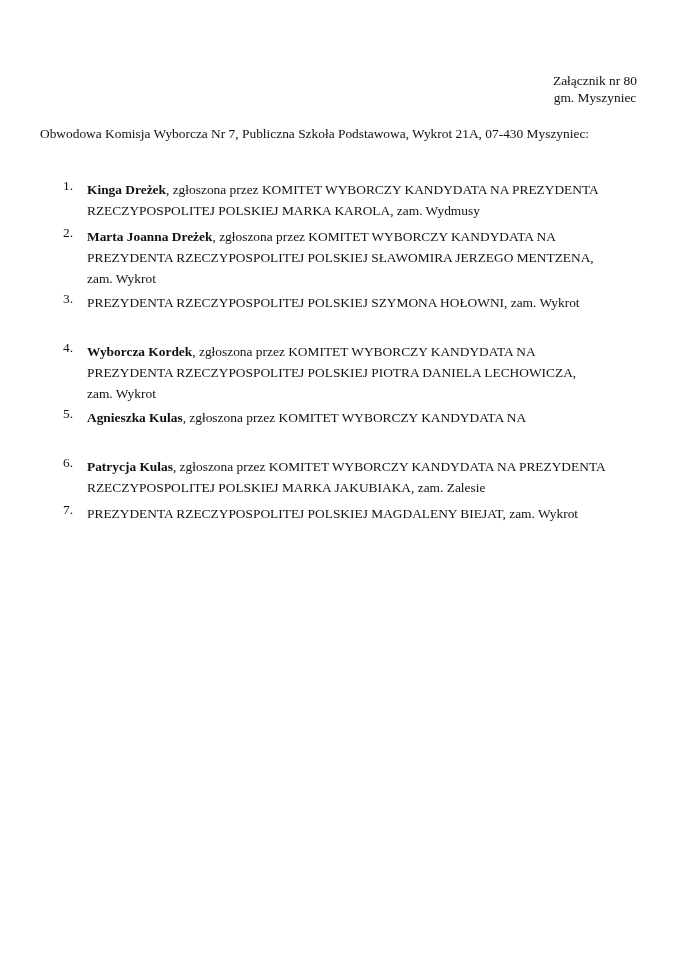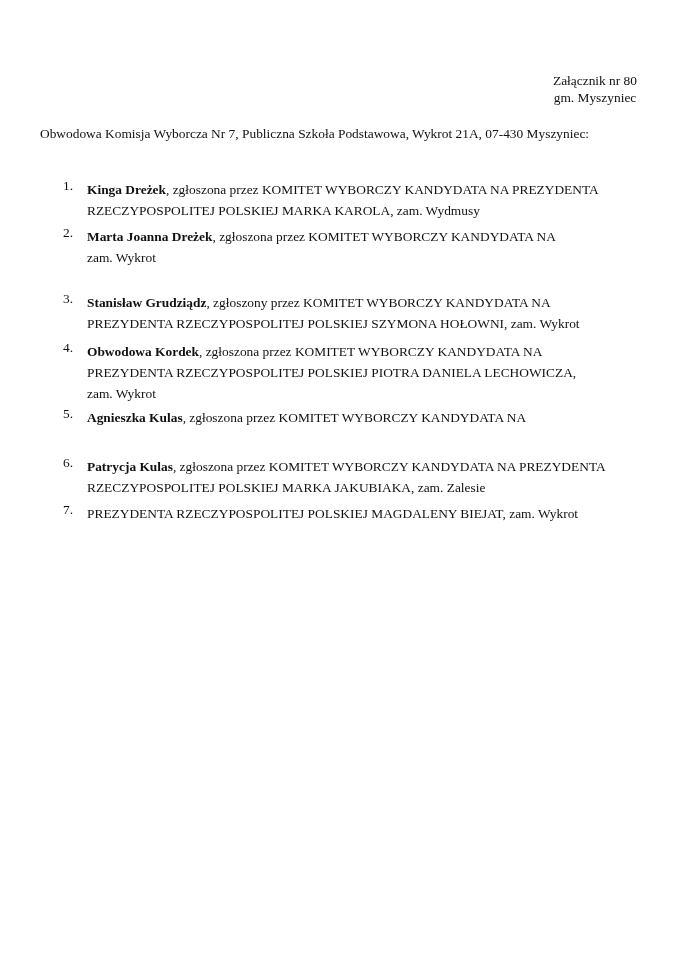--- a/index.html
+++ b/index.html
@@ -36,36 +36,36 @@
       <div class="lines">
         <div class="line"><b>Kinga Dreżek</b><span>, zgłoszona przez KOMITET WYBORCZY KANDYDATA NA PREZYDENTA</span></div>
         <div class="line">RZECZYPOSPOLITEJ POLSKIEJ MARKA KAROLA, zam. Wydmusy</div>
       </div>
     </div>
 
     <div class="item" style="top:223px">
       <span class="num">2.</span>
       <div class="lines">
         <div class="line"><b>Marta Joanna Dreżek</b><span>, zgłoszona przez KOMITET WYBORCZY KANDYDATA NA</span></div>
+        <div class="line">PREZYDENTA RZECZYPOSPOLITEJ POLSKIEJ SŁAWOMIRA JERZEGO MENTZENA,</div>
         <div class="line">zam. Wykrot</div>
       </div>
     </div>
 
     <div class="item" style="top:289px">
       <span class="num">3.</span>
       <div class="lines">
-        <div class="line"><b>Stanisław Grudziądz</b><span>, zgłoszony przez KOMITET WYBORCZY KANDYDATA NA</span></div>
         <div class="line">PREZYDENTA RZECZYPOSPOLITEJ POLSKIEJ SZYMONA HOŁOWNI, zam. Wykrot</div>
       </div>
     </div>
 
     <div class="item" style="top:338px">
       <span class="num">4.</span>
       <div class="lines">
-        <div class="line"><b>Obwodowa Kordek</b><span>, zgłoszona przez KOMITET WYBORCZY KANDYDATA NA</span></div>
+        <div class="line"><b>Wyborcza Kordek</b><span>, zgłoszona przez KOMITET WYBORCZY KANDYDATA NA</span></div>
         <div class="line">PREZYDENTA RZECZYPOSPOLITEJ POLSKIEJ PIOTRA DANIELA LECHOWICZA,</div>
         <div class="line">zam. Wykrot</div>
       </div>
     </div>
 
     <div class="item" style="top:404px">
       <span class="num">5.</span>
       <div class="lines">
         <div class="line"><b>Agnieszka Kulas</b><span>, zgłoszona przez KOMITET WYBORCZY KANDYDATA NA</span></div>
       </div>

